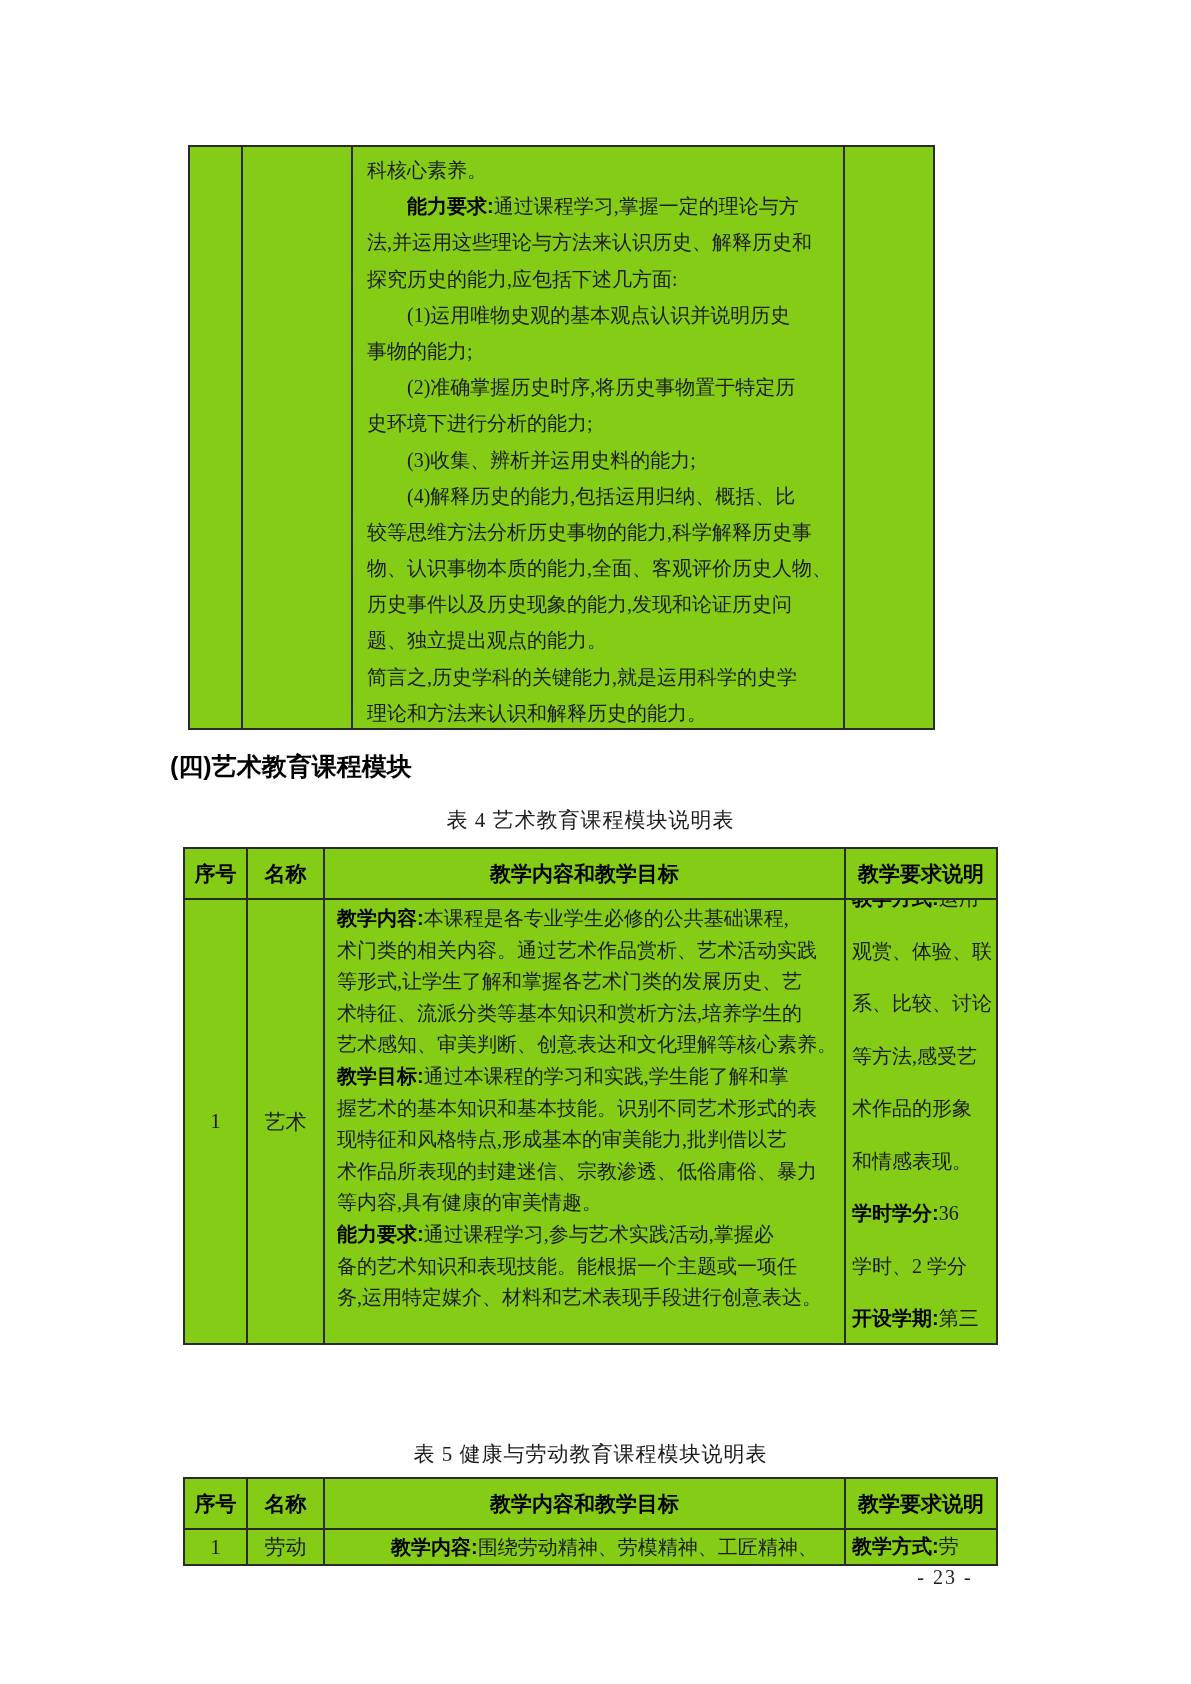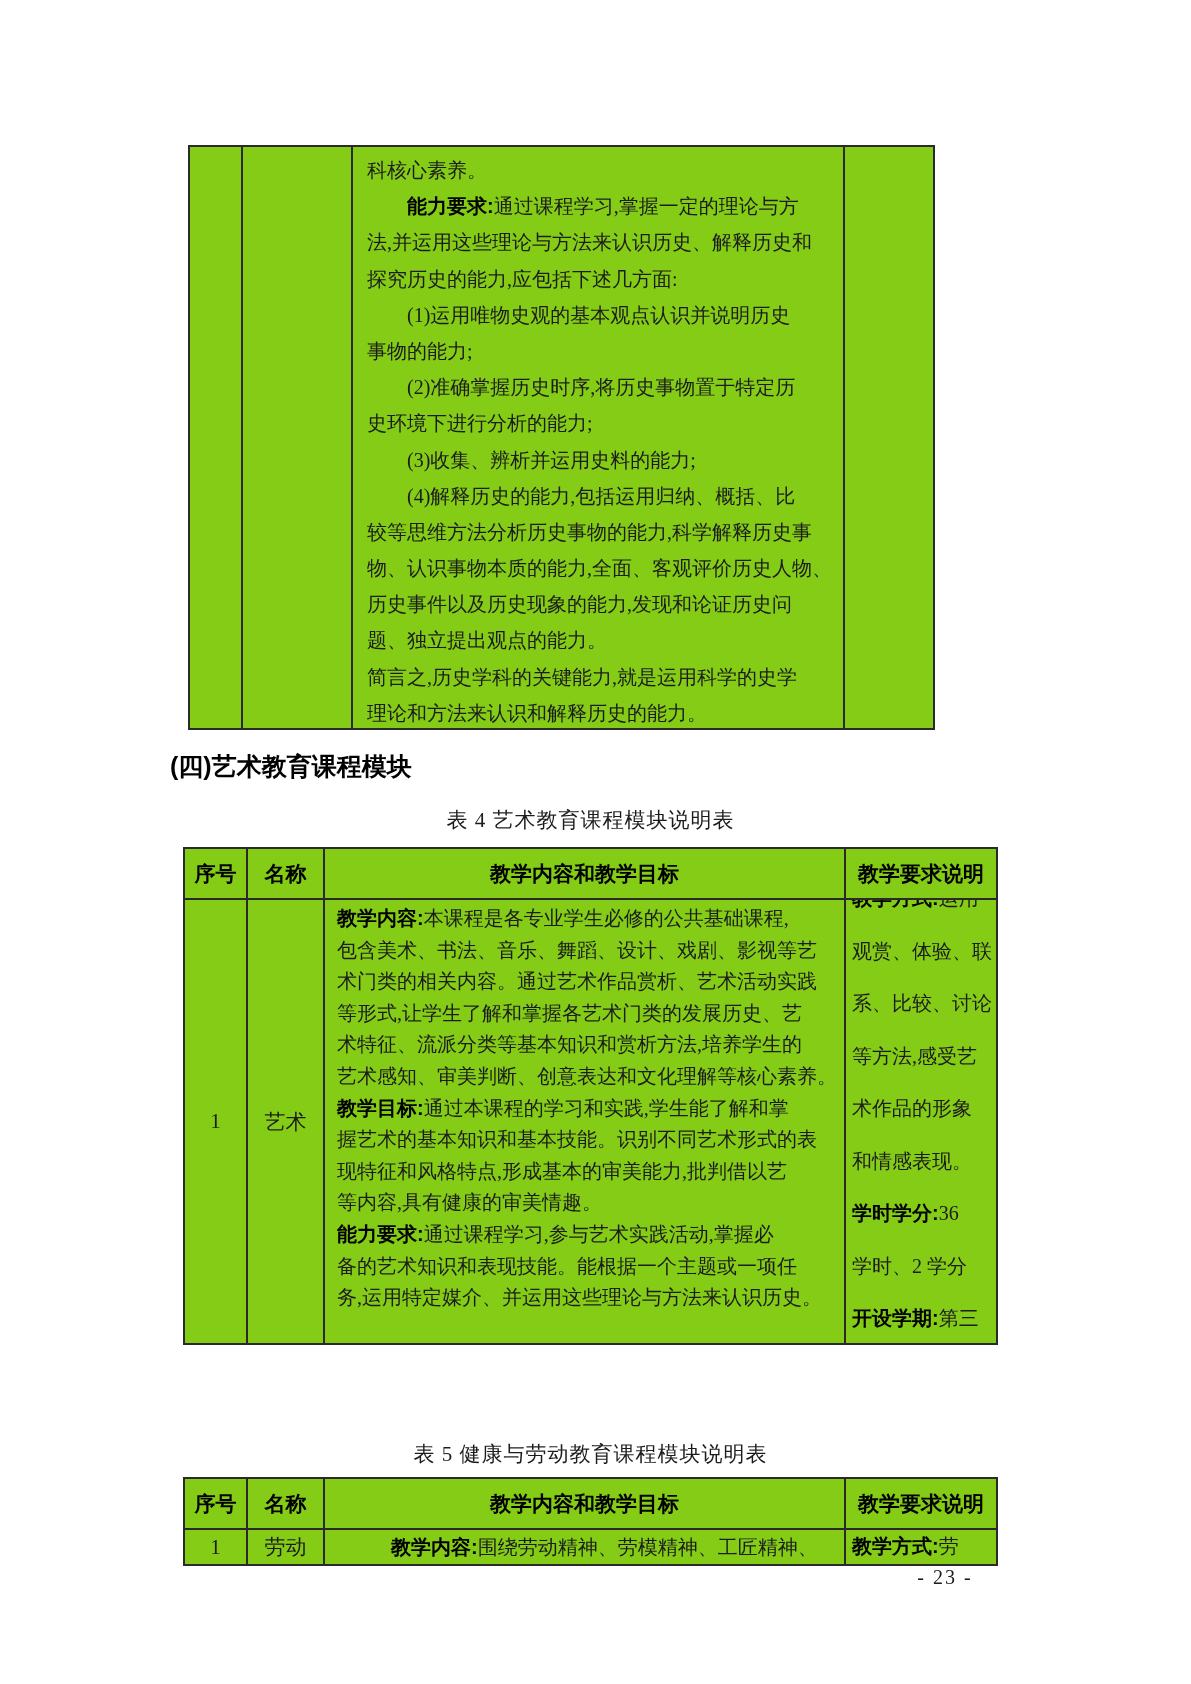--- a/index.html
+++ b/index.html
@@ -132,32 +132,32 @@
   <div class="tbl t4">
     <div class="cell hc">序号</div>
     <div class="cell hc">名称</div>
     <div class="cell hc">教学内容和教学目标</div>
     <div class="cell hc lr">教学要求说明</div>
 
     <div class="cell cc lb">1</div>
     <div class="cell cc lb">艺术</div>
     <div class="cell t4c3 lb">
         <div class="line"><b class="bh">教学内容:</b><span>本课程是各专业学生必修的公共基础课程,</span></div>
-        <div class="line"><span>包含美术、书法、音乐、舞蹈、设计、戏剧、影视等艺</span></div>
         <div class="line"><span>术门类的相关内容。通过艺术作品赏析、艺术活动实践</span></div>
         <div class="line"><span>等形式,让学生了解和掌握各艺术门类的发展历史、艺</span></div>
         <div class="line"><span>术特征、流派分类等基本知识和赏析方法,培养学生的</span></div>
         <div class="line"><span>艺术感知、审美判断、创意表达和文化理解等核心素养。</span></div>
         <div class="line"><b class="bh">教学目标:</b><span>通过本课程的学习和实践,学生能了解和掌</span></div>
         <div class="line"><span>握艺术的基本知识和基本技能。识别不同艺术形式的表</span></div>
         <div class="line"><span>现特征和风格特点,形成基本的审美能力,批判借以艺</span></div>
+        <div class="line"><span>术作品所表现的封建迷信、宗教渗透、低俗庸俗、暴力</span></div>
         <div class="line"><span>等内容,具有健康的审美情趣。</span></div>
         <div class="line"><b class="bh">能力要求:</b><span>通过课程学习,参与艺术实践活动,掌握必</span></div>
         <div class="line"><span>备的艺术知识和表现技能。能根据一个主题或一项任</span></div>
-        <div class="line"><span>务,运用特定媒介、并运用这些理论与方法来认识历史。</span></div>
+        <div class="line"><span>务,运用特定媒介、材料和艺术表现手段进行创意表达。</span></div>
       </div>
     <div class="cell t4c4 lr lb">
         <div class="line"><b class="bh">教学方式:</b><span>运用</span></div>
         <div class="line"><span>观赏、体验、联</span></div>
         <div class="line"><span>系、比较、讨论</span></div>
         <div class="line"><span>等方法,感受艺</span></div>
         <div class="line"><span>术作品的形象</span></div>
         <div class="line"><span>和情感表现。</span></div>
         <div class="line"><b class="bh">学时学分:</b><span>36</span></div>
         <div class="line"><span>学时、2 学分</span></div>

